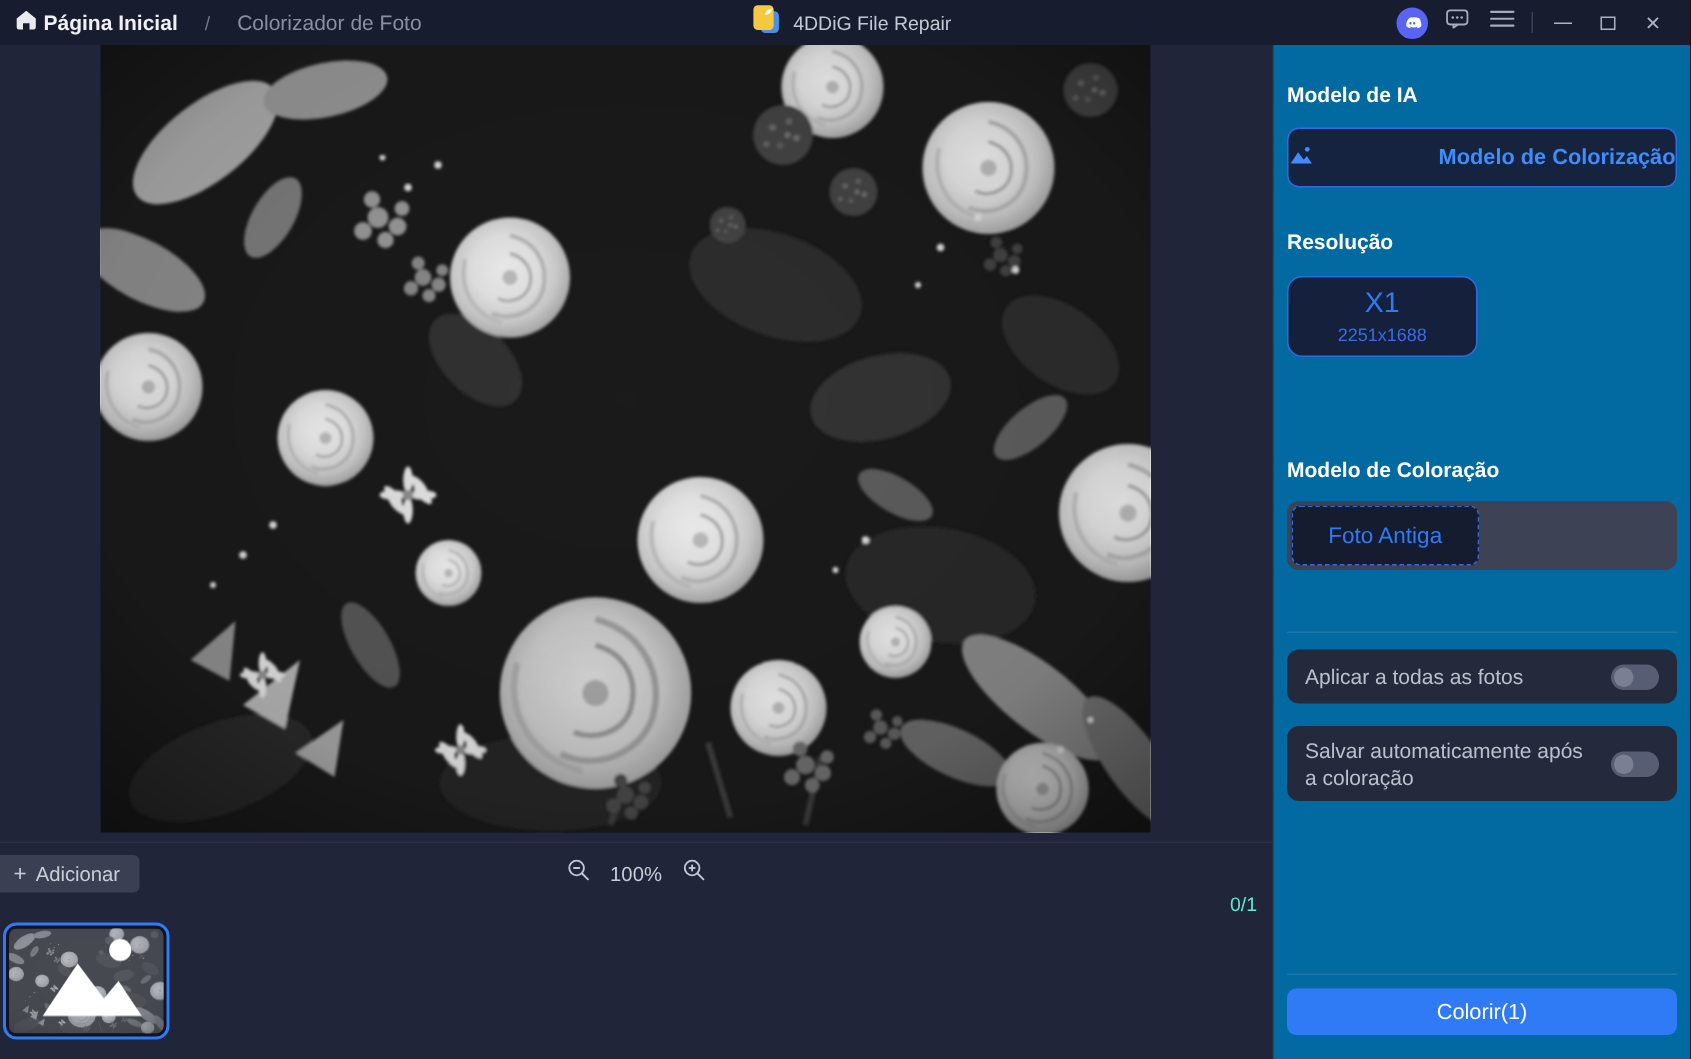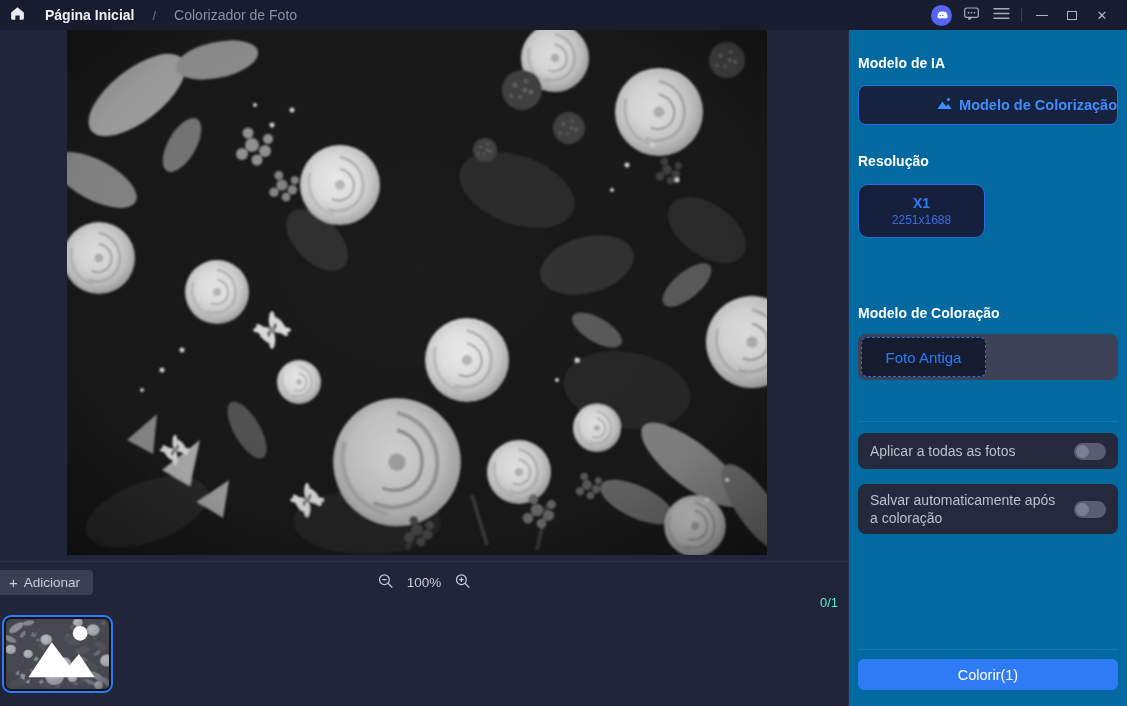--- a/index.html
+++ b/index.html
@@ -3,21 +3,21 @@
 <meta charset="utf-8">
 <style>
   * { box-sizing: border-box; margin: 0; padding: 0; }
   html,body { background:#000; }
   body { font-family:"Liberation Sans", sans-serif; }
   .app { position:relative; width:1127px; height:706px; background:#202539; overflow:hidden; }
 
   
   .titlebar { position:relative; height:30px; background:#171c2e; display:flex; align-items:center; }
   .breadcrumb { display:flex; align-items:center; gap:8px; padding-left:10px; }
-  .crumb-home { display:flex; align-items:center; gap:20px; color:#eef0f5; font-size:14px; font-weight:600; cursor:pointer; }
+  .crumb-home { display:flex; align-items:center; gap:4px; color:#eef0f5; font-size:14px; font-weight:600; cursor:pointer; }
   .crumb-sep { color:#6f7488; font-size:13px; margin:0 10px; }
   .crumb-current { color:#8a8fa2; font-size:14px; }
   .app-title { position:absolute; left:50%; transform:translateX(-47%); display:flex; align-items:center; gap:9px; color:#c3c8d4; font-size:13px; }
   .win-icons { margin-left:auto; display:flex; align-items:center; padding-right:10px; }
   .tb-btn { display:flex; align-items:center; justify-content:center; width:30px; height:30px; cursor:pointer; }
   .discord-circle { width:21px; height:21px; border-radius:50%; background:#5865f2; display:flex; align-items:center; justify-content:center; }
   .tb-sep { width:1px; height:14px; background:#3a4156; margin:0 5px; }
   .glyph-min { display:block; width:12px; border-top:1.6px solid #aeb3c2; }
   .glyph-max { display:block; width:10px; height:9px; border:1.4px solid #aeb3c2; }
   .glyph-close { color:#aeb3c2; font-size:13px; line-height:1; }
@@ -37,24 +37,24 @@
 
   .thumb { position:absolute; left:2px; top:585px; width:111px; height:78px; border:2px solid #2f7bf6; border-radius:9px; background:#10141f; padding:2px; cursor:pointer; }
   .thumb-inner { position:relative; width:103px; height:70px; border-radius:5px; overflow:hidden; background:#181818; }
   .thumb-inner svg { display:block; width:103px; height:70px; }
   .thumb-badge { position:absolute; left:0; bottom:0; display:flex; align-items:center; gap:5px; background:rgba(125,130,145,0.45); border-radius:3px; padding:2px 9px 2px 4px; color:#fff; font-size:11.5px; }
 
   
   .sidebar { width:279px; background:#0369a1; border-left:1px solid #272d45; display:flex; flex-direction:column; padding:0 9px; }
   .sec-heading { color:#fff; font-size:14px; font-weight:700; }
   .h-ai { margin-top:25px; }
-  .model-btn { margin-top:14px; height:40px; border:1px solid #2e6be0; background:#16233f; border-radius:8px; color:#3f8cfd; font-weight:700; font-size:14.5px; display:flex; align-items:center; justify-content:flex-end; gap:6px; cursor:pointer; }
+  .model-btn { margin-top:14px; height:40px; border:1px solid #2e6be0; background:#16233f; border-radius:8px; color:#3f8cfd; font-weight:700; font-size:14.5px; display:flex; align-items:center; justify-content:space-between; gap:6px; cursor:pointer; }
   .h-res { margin-top:28px; }
   .res-btn { margin-top:15px; width:127px; height:54px; border:1px solid #2e6be0; background:#15203c; border-radius:10px; display:flex; flex-direction:column; align-items:center; justify-content:center; gap:2px; cursor:pointer; }
-  .res-scale { color:#2f7bf6; font-size:14px; font-weight:700; }
+  .res-scale { color:#2f7bf6; font-size:19px; font-weight:400; }
   .res-dims { color:#3a6ede; font-size:12px; }
   .h-cm { margin-top:67px; }
   .segmented { margin-top:13px; height:46px; background:#3d4354; border-radius:8px; display:flex; align-items:stretch; padding:3px; }
   .seg-selected { width:125px; border:1.5px dashed #2e6be0; border-radius:6px; background:#151c30; color:#2f7bf6; font-weight:400; font-size:15px; display:flex; align-items:center; justify-content:center; cursor:pointer; }
   .seg-other { flex:1; color:#eef0f4; font-size:14.5px; line-height:1.25; display:flex; align-items:center; padding-left:11px; cursor:pointer; }
   .side-divider { margin-top:41px; border-top:1px solid rgba(255,255,255,0.10); }
   .toggle-row { display:flex; align-items:center; justify-content:space-between; gap:10px; background:#242a3b; border-radius:8px; padding:0 12px; color:#bcc0cc; font-size:14px; cursor:pointer; }
   .toggle-row.r1 { margin-top:11px; height:36px; }
   .toggle-row.r2 { margin-top:15px; height:50px; line-height:1.3; }
   .switch { position:relative; width:32px; height:17px; border-radius:9px; background:#575d73; flex-shrink:0; cursor:pointer; }
@@ -209,20 +209,30 @@
           <svg viewBox="0 0 16 16" width="15" height="15">
               <path d="M8 1.2 L14.8 6.8 V13 a1.6 1.6 0 0 1 -1.6 1.6 H10.3 V10.2 H5.7 V14.6 H2.8 A1.6 1.6 0 0 1 1.2 13 V6.8 Z" fill="#e8eaf0"></path>
             </svg>
         </span>
         <span>Página Inicial</span>
       </div>
       <span class="crumb-sep">/</span>
       <span class="crumb-current">Colorizador de Foto</span>
     </div>
 
+    <div class="app-title">
+      <span>
+        <svg width="19" height="21" viewBox="0 0 19 21">
+          <rect x="6" y="4.5" width="12" height="14.5" rx="3" fill="#4a90e8"></rect>
+          <rect x="1" y="0.5" width="13.5" height="16.5" rx="3" fill="#f5c842"></rect>
+          <path d="M8.5 7 c3.2 0 5.3 -2.2 5.5 -4.6 l-4 1.4 z" fill="#fdfdfd" opacity="0.9"></path>
+        </svg>
+      </span>
+      <span>4DDiG File Repair</span>
+    </div>
 
     <div class="win-icons">
       <div class="tb-btn">
         <span class="discord-circle">
           <svg viewBox="0 0 24 24" width="13" height="13">
               <path fill="#fff" d="M19.3 5.6a16 16 0 0 0-3.4-1.1l-.2.4a13 13 0 0 0-3.7 0l-.2-.4a16 16 0 0 0-3.4 1.1C5 9 4.5 12.3 4.7 15.6a16.3 16.3 0 0 0 4.9 2.5l.6-1a10 10 0 0 1-1.6-.8l.4-.3a11.6 11.6 0 0 0 9.9 0l.4.3c-.5.3-1 .6-1.6.8l.6 1a16.2 16.2 0 0 0 4.9-2.5c.3-3.8-.7-7-2.9-10zM9.7 13.6c-.8 0-1.4-.7-1.4-1.6s.6-1.6 1.4-1.6 1.4.7 1.4 1.6-.6 1.6-1.4 1.6zm4.6 0c-.8 0-1.4-.7-1.4-1.6s.6-1.6 1.4-1.6 1.4.7 1.4 1.6-.6 1.6-1.4 1.6z"></path>
             </svg>
         </span>
       </div>
       <div class="tb-btn">

